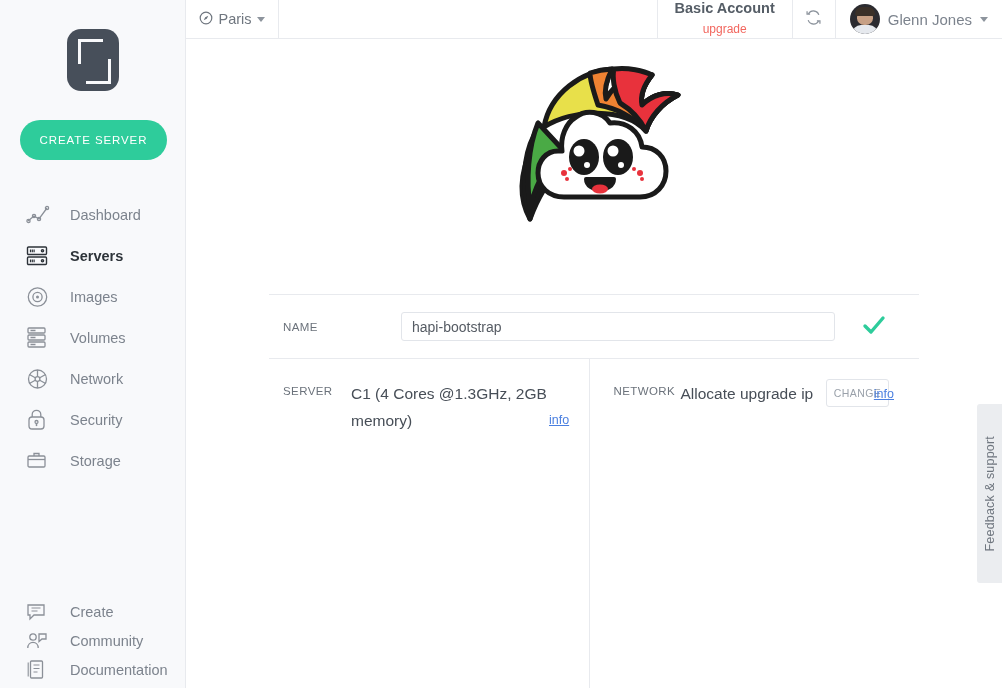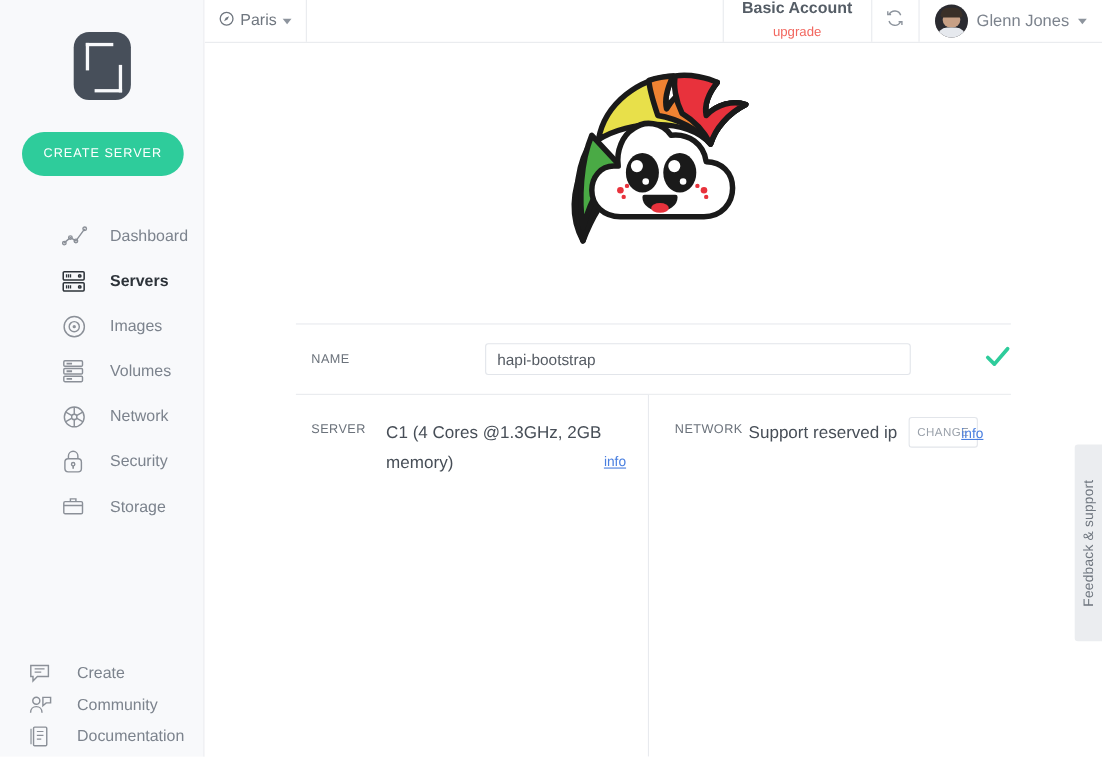--- a/index.html
+++ b/index.html
@@ -49,21 +49,21 @@
     background: #2ecc9b;
     color: #ffffff;
     border: none; border-radius: 20px;
     font-size: 11.5px; letter-spacing: 0.9px;
     font-family: "Liberation Sans", sans-serif;
     width: 147px;
     cursor: pointer;
     text-align: center;
   }
 
-  .nav { margin-top: 34px; padding-left: 30px; }
+  .nav { margin-top: 34px; }
   .nav-item {
     display: flex; align-items: center;
     height: 41px;
     padding-left: 26px;
     cursor: pointer;
     color: #7c838d;
     font-size: 14.5px;
   }
   .nav-item.active { color: #2d3339; font-weight: bold; }
   .nav-ico {
@@ -152,21 +152,21 @@
     font-size: 26px; color: #4b525b; font-weight: normal;
     margin-top: 2px;
   }
 
   .form-card {
     width: 650px;
     margin: 57px auto 0 auto;
     border-top: 1px solid #e8eaee;
   }
   .row { border-bottom: 1px solid #e8eaee; display: flex; align-items: center; }
-  .row-name { height: 64px; padding-left: 14px; gap: 40px; }
+  .row-name { height: 64px; padding-left: 14px; }
   .lbl {
     font-size: 11.5px; color: #6b727b; letter-spacing: 0.4px;
   }
   .lbl-name { width: 118px; flex: 0 0 118px; }
   .txtfield {
     height: 29px; width: 434px;
     border: 1px solid #e2e5ea; border-radius: 3px;
     background: #fff;
     font-size: 14px; color: #555b63;
     padding: 0 10px;
@@ -468,21 +468,21 @@
         </div>
 
         <div class="row-split">
           <div class="half left">
             <span class="lbl lbl-server">SERVER</span>
             <span class="val">C1 (4 Cores @1.3GHz, 2GB memory)</span>
             <span class="info-link server-info">info</span>
           </div>
           <div class="half right">
             <span class="lbl lbl-net">NETWORK</span>
-            <span class="val">Support reserved ip</span>
+            <span class="val">Allocate upgrade ip</span>
             <button class="change-btn">CHANGE</button>
             <span class="info-link net-info">info</span>
           </div>
         </div>
 
       </div>
 
     </div>
 
     <div class="feedback">

